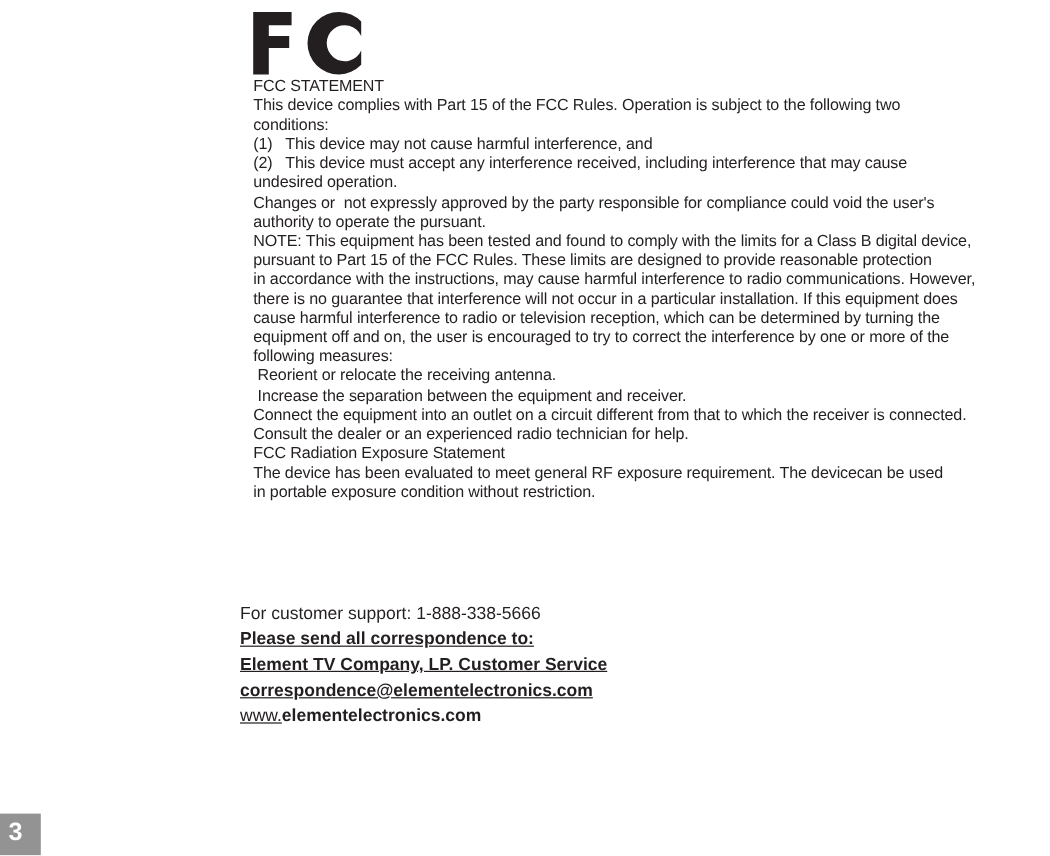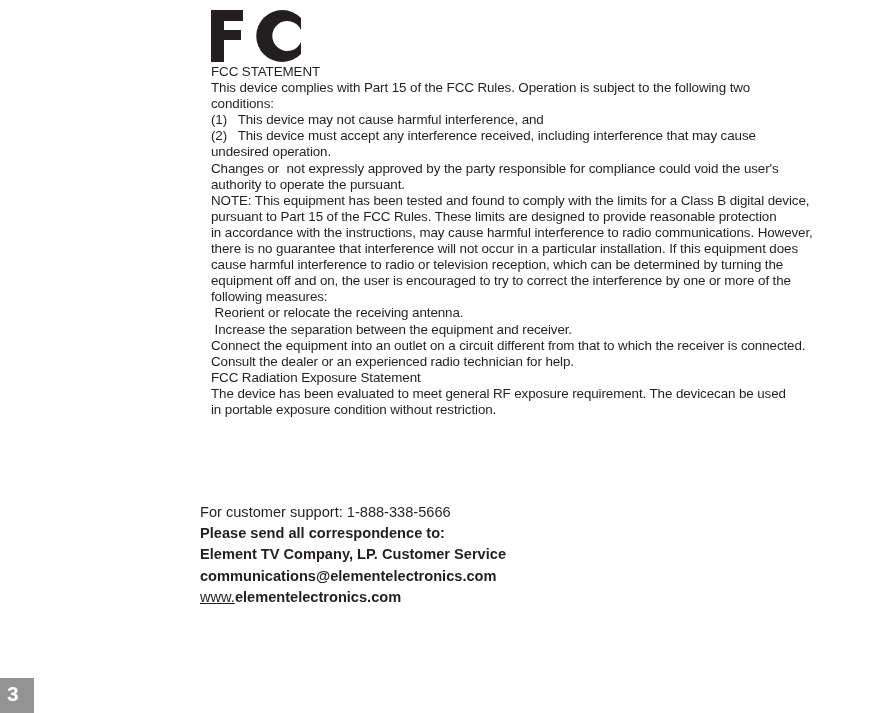--- a/index.html
+++ b/index.html
@@ -47,21 +47,21 @@
     position: absolute;
     left: 200px;
     top: 502px;
     width: 500px;
   }
   .contact .cline {
     font-size: 14.6px;
     line-height: 21.2px;
     white-space: pre;
   }
-  .contact .cline.bold { font-weight: bold; }
+  .contact .cline.bold { font-weight: bold; text-decoration: underline; }
   .contact .cline .reg { font-weight: normal; text-decoration: underline; }
   .contact .cline .bld { font-weight: bold; text-align: center; }
 
   
   .page-number {
     position: absolute;
     left: 0;
     top: 678px;
     width: 34px;
     height: 35px;
@@ -116,21 +116,21 @@
     <div class="line">Consult the dealer or an experienced radio technician for help.</div>
     <div class="line">FCC Radiation Exposure Statement</div>
     <div class="line">The device has been evaluated to meet general RF exposure requirement. The devicecan be used</div>
     <div class="line">in portable exposure condition without restriction.</div>
   </div>
 
   <div class="contact">
     <div class="cline">For customer support: 1-888-338-5666</div>
     <div class="cline bold">Please send all correspondence to:</div>
     <div class="cline bold">Element TV Company, LP. Customer Service</div>
-    <div class="cline bold">communications@elementelectronics.com</div>
+    <div class="cline bold">correspondence@elementelectronics.com</div>
     <div class="cline"><span class="reg">www.</span><span class="bld">elementelectronics.com</span></div>
   </div>
 
   <div class="page-number">
     <span>3</span>
   </div>
 
 </div>
 
 </body></html>

